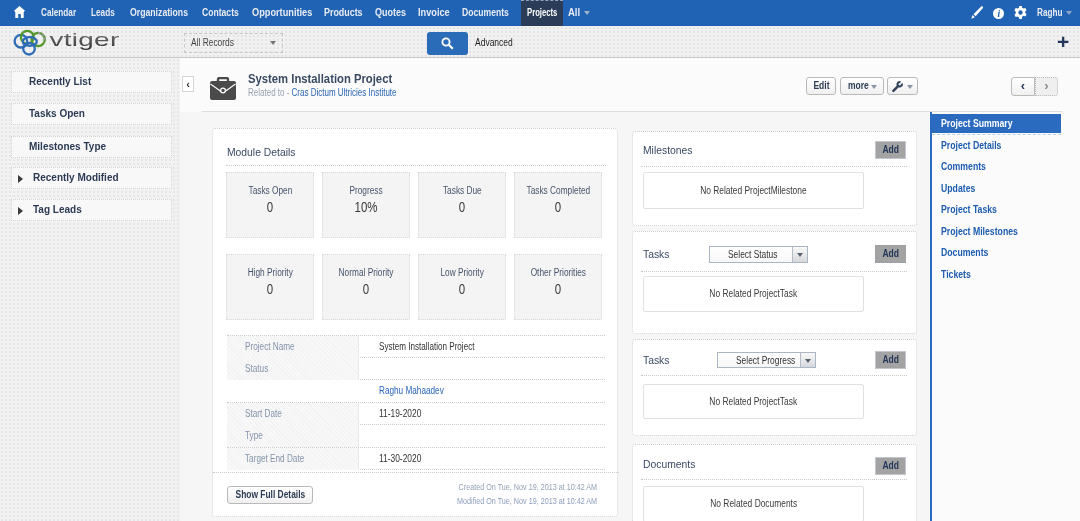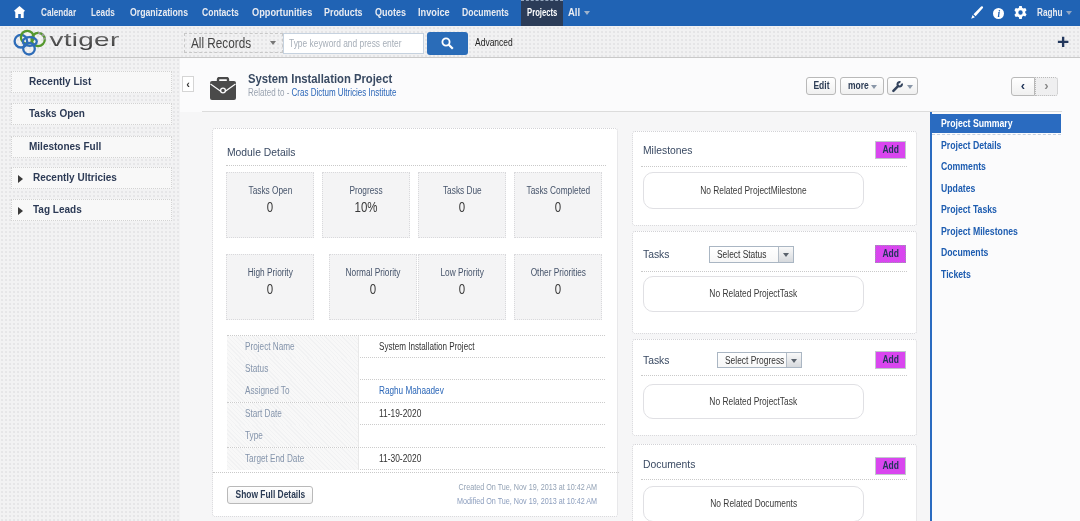--- a/index.html
+++ b/index.html
@@ -10,21 +10,21 @@
   .tc { display:inline-block; white-space:nowrap; transform-origin:50% 50%; }
   .tr { display:inline-block; white-space:nowrap; transform-origin:100% 50%; }
 
   #topnav { position:absolute; left:0; top:0; width:1080px; height:26px; background:#2063b4; }
   .mitem { position:absolute; top:7px; font-size:10px; font-weight:bold; color:#e8ebf1; white-space:nowrap; line-height:12px; }
   #proj-active { position:absolute; left:521px; top:0; width:42px; height:26px; background:#2b3c58; border-top:1px dashed #93a5bd; }
   .caret-down { display:inline-block; width:0; height:0; border-left:4px solid transparent; border-right:4px solid transparent; border-top:4px solid #9fb3cc; }
 
   #bar2 { position:absolute; left:0; top:26px; width:1080px; height:32px; background:#f1f1f2; border-bottom:1px solid #c9c9c9;
           background-image:radial-gradient(circle, rgba(110,110,115,0.09) 1px, transparent 1.2px); background-size:4px 4px; }
-  #allrec { position:absolute; left:184px; top:7px; width:99px; height:20px; border:1px dashed #c8c8c8; font-size:14px; color:#444; line-height:18px; padding-left:6px; }
+  #allrec { position:absolute; left:184px; top:7px; width:99px; height:20px; border:1px dashed #c8c8c8; font-size:10px; color:#444; line-height:18px; padding-left:6px; }
   #allrec .caret-down { position:absolute; right:6px; top:7px; border-left-width:3.5px; border-right-width:3.5px; border-top-width:4px; border-top-color:#777; }
   #searchbox { position:absolute; left:283px; top:7px; width:141px; height:21px; background:#fff; border:1px solid #c6d2df; font-size:10px; color:#a6aeb8; line-height:19px; padding-left:5px; }
   #searchbtn { position:absolute; left:427px; top:6px; width:41px; height:23px; background:#2a6cb8; border-radius:3px; }
   #advanced { position:absolute; left:475px; top:12px; font-size:10px; color:#222; line-height:10px; }
   #plusbtn { position:absolute; left:1057px; top:5px; font-size:21px; font-weight:bold; color:#22375c; line-height:21px; }
 
   #lsb { position:absolute; left:0; top:58px; width:180px; height:463px; background:#f2f2f3;
          background-image:radial-gradient(circle, rgba(110,110,115,0.09) 1px, transparent 1.2px); background-size:4px 4px; }
   .lsb-btn { position:absolute; left:11px; width:161px; height:22px; background:#f8f8f8; border:1px dotted #d3d3d3; font-size:10px; font-weight:bold; color:#2c3a55; line-height:20px; padding-left:17px; }
   .lsb-arrow { position:absolute; left:6px; top:7px; width:0; height:0; border-top:4px solid transparent; border-bottom:4px solid transparent; border-left:5px solid #3a3a3a; }
@@ -40,23 +40,23 @@
   .ctitle { position:absolute; font-size:11px; font-weight:normal; color:#3a4a63; line-height:11px; white-space:nowrap; }
   .ctitle span { display:inline-block; transform:scaleX(0.94); transform-origin:0 50%; }
   .dothr { position:absolute; border-top:1px dotted #c9c9c9; height:0; }
   .statbox { position:absolute; width:88px; height:66px; background:#f4f4f5; border:1px dotted #d9d9dc; text-align:center; }
   .statbox .lb { margin-top:12px; font-size:10px; color:#46546b; line-height:11px; white-space:nowrap; }
   .statbox .num { margin-top:4px; font-size:14px; color:#3a3a3a; line-height:15px; }
   .trow { position:absolute; left:14px; width:378px; height:23px; border-bottom:1px dotted #ccc; }
   .trow .lcell { position:absolute; left:0; top:0; width:132px; height:22px; background:#f8f8f8 repeating-linear-gradient(45deg, rgba(120,130,150,0.05) 0 1px, transparent 1px 3px); border-right:1px solid #e8e8e8; font-size:10px; color:#8494ab; line-height:22px; padding-left:18px; }
   .trow .vcell { position:absolute; left:152px; top:0; height:22px; font-size:10px; color:#333; line-height:22px; white-space:nowrap; }
   .vcell a { color:#2a66b8; text-decoration:none; }
-  .addbtn { position:absolute; width:31px; height:18px; background:#d946ef; border:1px solid #c2c7cd; font-size:10px; font-weight:bold; color:#22365a; text-align:center; line-height:16px; }
-  .innerbox { position:absolute; left:10px; width:221px; height:36px; border:1px solid #e0e0e4; border-radius:10px; font-size:10px; color:#3a3a3a; text-align:center; line-height:34px; }
-  .selbox { position:absolute; width:85px; height:17px; background:linear-gradient(#fff,#f7f7f7); border:1px solid #aab6c3; font-size:10px; color:#333; line-height:15px; padding-left:7px; }
+  .addbtn { position:absolute; width:31px; height:18px; background:#a3a3a3; border:1px solid #c2c7cd; font-size:10px; font-weight:bold; color:#22365a; text-align:center; line-height:16px; }
+  .innerbox { position:absolute; left:10px; width:221px; height:36px; border:1px solid #e0e0e4; border-radius:2px; font-size:10px; color:#3a3a3a; text-align:center; line-height:34px; }
+  .selbox { position:absolute; width:99px; height:17px; background:linear-gradient(#fff,#f7f7f7); border:1px solid #aab6c3; font-size:10px; color:#333; line-height:15px; padding-left:18px; }
   .selbox .arr { position:absolute; right:0; top:0; width:15px; height:15px; background:linear-gradient(#f9f9f9,#d6d9dd); border-left:1px solid #b3bcc6; }
   .selbox .arr:after { content:""; position:absolute; left:4px; top:6px; width:0; height:0; border-left:3.5px solid transparent; border-right:3.5px solid transparent; border-top:4px solid #5a626c; }
 
   #rsb { position:absolute; left:930px; top:112px; width:150px; height:409px; background:#fbfbfc; border-left:2px solid #2a6bc0; }
   #rsb .active { position:absolute; left:-2px; top:2px; width:131px; height:19px; background:#2a6bc0; }
   #rsb .dash { position:absolute; left:0px; top:22px; width:129px; border-top:1px dashed #c2cfe2; }
   .rsb-item { position:absolute; left:9px; font-size:10px; font-weight:bold; color:#1d5cb0; line-height:11px; white-space:nowrap; }
   .rsb-item span { display:inline-block; transform:scaleX(0.87); transform-origin:0 50%; }
 </style>
 </head>
@@ -104,36 +104,35 @@
         </defs>
       <circle cx="8.9" cy="13.2" r="6.3" fill="none" stroke="#2e6cb8" stroke-width="2.3"></circle>
       <circle cx="15.3" cy="9.2" r="6.4" fill="none" stroke="#55982e" stroke-width="2.3"></circle>
       <circle cx="26.2" cy="11.5" r="6.6" fill="none" stroke="#55982e" stroke-width="2.3"></circle>
       <path d="M 26.2 4.9 A 6.6 6.6 0 0 1 32.8 11.5" fill="none" stroke="#9a9a9a" stroke-width="2.3" stroke-dasharray="2.2 2"></path>
       <ellipse cx="17.8" cy="13.5" rx="7" ry="4.3" fill="none" stroke="#2e6cb8" stroke-width="2.3"></ellipse>
       <circle cx="17" cy="20.7" r="5.8" fill="none" stroke="#2e6cb8" stroke-width="2.3"></circle>
       <text transform="translate(37.5,18.1) scale(1.47 1)" font-family="Liberation Sans,sans-serif" font-size="19" letter-spacing="0.2" fill="url(#lg)">vtiger</text>
     </svg>
     <div id="allrec"><span class="t" style="transform:scaleX(0.84)">All Records</span><span class="caret-down"></span></div>
-    <div id="searchbox"><span class="t" style="transform:scaleX(0.84)">Type keyword and press enter</span></div>
     <div id="searchbtn">
         <svg style="position:absolute;left:14px;top:5px" width="13" height="13" viewBox="0 0 13 13">
           <circle cx="5" cy="5" r="3.6" fill="none" stroke="#fff" stroke-width="1.8"></circle>
           <line x1="7.8" y1="7.8" x2="11.8" y2="11.8" stroke="#fff" stroke-width="2.2"></line>
         </svg>
       </div>
     <span id="advanced" class="abs"><span class="t" style="transform:scaleX(0.85)">Advanced</span></span>
     <span id="plusbtn" class="abs">+</span>
   </div>
 
   <div id="lsb">
     <div class="lsb-btn" style="top:13px"><span class="t">Recently List</span></div>
     <div class="lsb-btn" style="top:45px"><span class="t">Tasks Open</span></div>
-    <div class="lsb-btn" style="top:78px"><span class="t">Milestones Full</span></div>
-    <div class="lsb-btn" style="top:109px;padding-left:21px"><span class="lsb-arrow"></span><span class="t">Recently Ultricies</span></div>
+    <div class="lsb-btn" style="top:78px"><span class="t">Milestones Type</span></div>
+    <div class="lsb-btn" style="top:109px;padding-left:21px"><span class="lsb-arrow"></span><span class="t">Recently Modified</span></div>
     <div class="lsb-btn" style="top:141px;padding-left:21px"><span class="lsb-arrow"></span><span class="t">Tag Leads</span></div>
   </div>
 
   <div id="hstrip"></div>
   <div class="abs" style="left:202px;top:111px;width:860px;height:1px;background:#dcdcdc"></div>
   <div id="collapse">‹</div>
   <svg class="abs" style="left:210px;top:77px" width="26" height="23" viewBox="0 0 26 23">
     <rect x="0" y="4" width="26" height="19" rx="2" fill="#4a4a4a"></rect>
     <path d="M8 4 V2.5 a1.5 1.5 0 0 1 1.5 -1.5 h7 a1.5 1.5 0 0 1 1.5 1.5 V4" fill="none" stroke="#4a4a4a" stroke-width="2.4"></path>
     <path d="M0.5 7 L11 14.5 M25.5 7 L15 14.5" stroke="#fbfbfc" stroke-width="1.2" fill="none"></path>
@@ -169,42 +168,41 @@
         <div class="num"><span class="tc" style="transform:scaleX(0.82)">0</span></div>
       </div>
     <div class="statbox" style="left:301px;top:43px">
         <div class="lb"><span class="tc" style="transform:scaleX(0.83)">Tasks Completed</span></div>
         <div class="num"><span class="tc" style="transform:scaleX(0.82)">0</span></div>
       </div>
     <div class="statbox" style="left:13px;top:125px">
         <div class="lb"><span class="tc" style="transform:scaleX(0.83)">High Priority</span></div>
         <div class="num"><span class="tc" style="transform:scaleX(0.82)">0</span></div>
       </div>
-    <div class="statbox" style="left:116px;top:125px">
+    <div class="statbox" style="left:109px;top:125px">
         <div class="lb"><span class="tc" style="transform:scaleX(0.83)">Normal Priority</span></div>
         <div class="num"><span class="tc" style="transform:scaleX(0.82)">0</span></div>
       </div>
     <div class="statbox" style="left:205px;top:125px">
         <div class="lb"><span class="tc" style="transform:scaleX(0.83)">Low Priority</span></div>
         <div class="num"><span class="tc" style="transform:scaleX(0.82)">0</span></div>
       </div>
     <div class="statbox" style="left:301px;top:125px">
         <div class="lb"><span class="tc" style="transform:scaleX(0.83)">Other Priorities</span></div>
         <div class="num"><span class="tc" style="transform:scaleX(0.82)">0</span></div>
       </div>
 
     <div class="trow" style="top:206px;height:22.5px;border-top:1px dotted #ccc">
         <div class="lcell"><span class="t" style="transform:scaleX(0.82)">Project Name</span></div>
         <div class="vcell"><span class="t" style="transform:scaleX(0.81)">System Installation Project</span></div>
       </div>
     <div class="trow" style="top:228.5px;height:22.5px">
         <div class="lcell"><span class="t" style="transform:scaleX(0.82)">Status</span></div>
       </div>
     <div class="trow" style="top:251px;height:22.5px">
-        <div class="lcell"><span class="t" style="transform:scaleX(0.82)">Assigned To</span></div>
         <div class="vcell"><a><span class="t" style="transform:scaleX(0.82)">Raghu Mahaadev</span></a></div>
       </div>
     <div class="trow" style="top:273.5px;height:22.5px">
         <div class="lcell"><span class="t" style="transform:scaleX(0.82)">Start Date</span></div>
         <div class="vcell"><span class="t" style="transform:scaleX(0.84)">11-19-2020</span></div>
       </div>
     <div class="trow" style="top:296px;height:22.5px">
         <div class="lcell"><span class="t" style="transform:scaleX(0.82)">Type</span></div>
       </div>
     <div class="trow" style="top:318.5px;height:22.5px">

